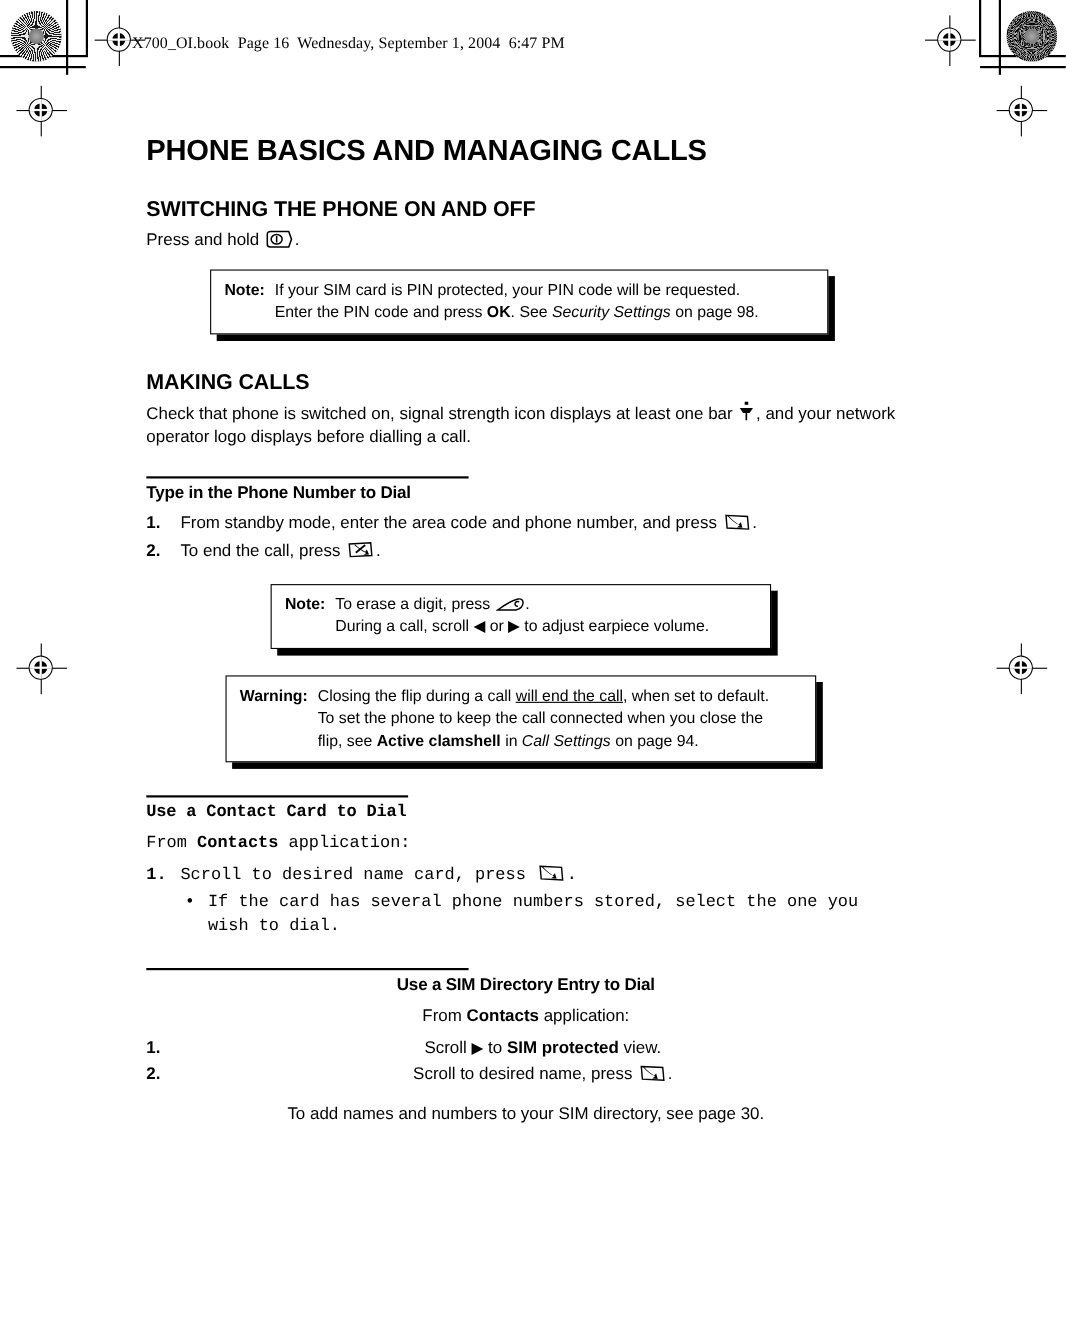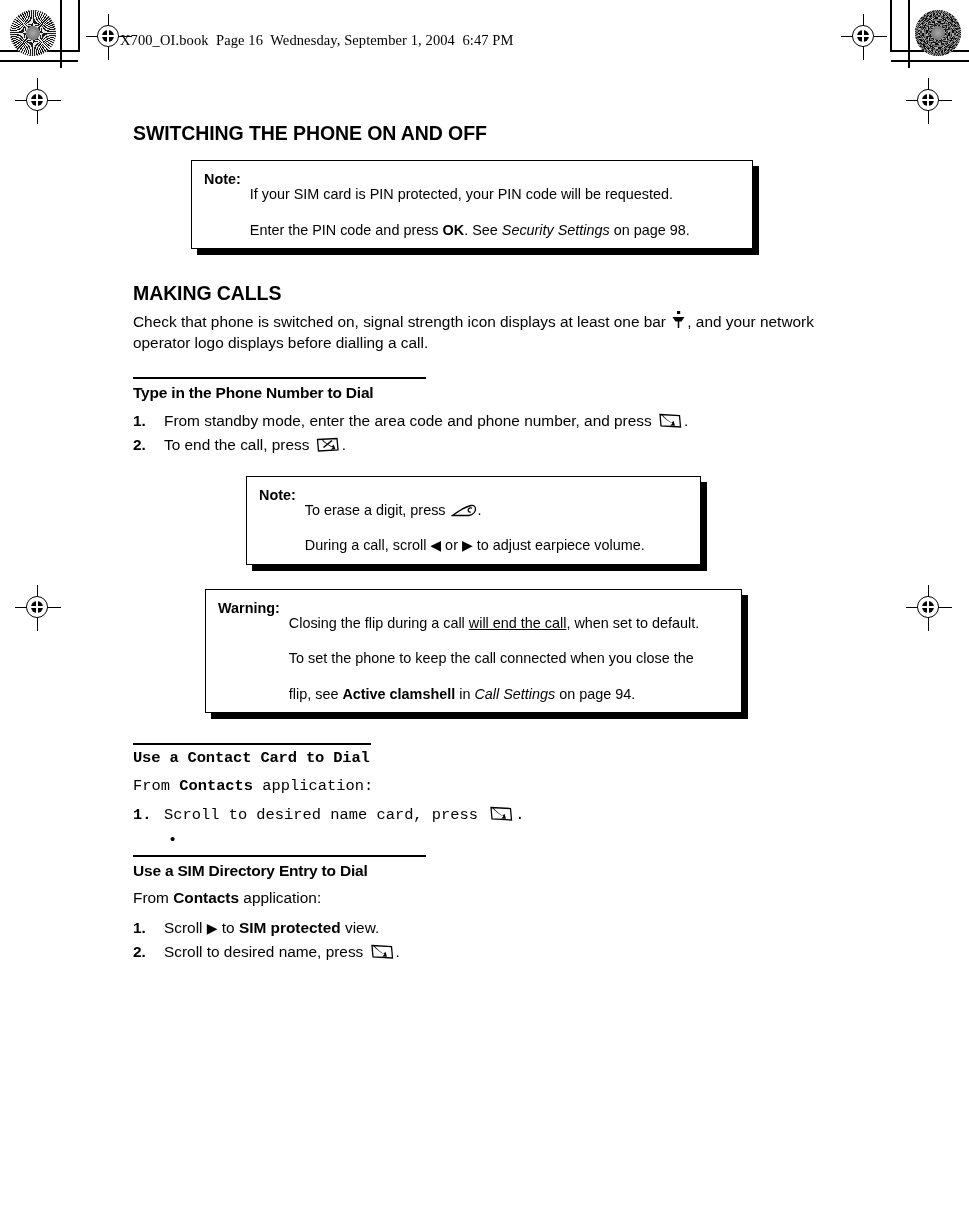--- a/index.html
+++ b/index.html
@@ -224,21 +224,21 @@
   }
   .callout td.lbl {
     vertical-align: top;
     font-weight: bold;
     white-space: nowrap;
     padding-right: 8px;
   }
   .callout td.txt {
     vertical-align: top;
   }
-  .callout .line { display: block; margin-top: 15px; }
+  .callout .line { display: block; }
 
   
   .keyicon {
     display: inline-block;
     vertical-align: -3px;
     margin: 0 1px;
   }
   .keyicon svg { display: block; }
 
   .tri { font-size: 14px; vertical-align: 0px; letter-spacing: 0; }
@@ -351,22 +351,28 @@
     <div class="vline"></div>
       <div class="hline"></div>
       <div class="ring"></div>
       <div class="dot"></div>
   </div>
 
   <div class="header-slug">X700_OI.book  Page 16  Wednesday, September 1, 2004  6:47 PM</div>
 
   <div id="content">
 
+    <h1 class="doc-title">PHONE BASICS AND MANAGING CALLS</h1>
 
     <h2 class="sec-title">SWITCHING THE PHONE ON AND OFF</h2>
+    <p class="body"><span>Press and hold </span><span class="keyicon"><svg width="26" height="17" viewBox="0 0 26 17">
+            <path d="M2 4 Q2 1.5 5 1.5 L21.5 1.5 L24 8.5 L21.5 15.5 L5 15.5 Q2 15.5 2 13 Z" fill="none" stroke="#000" stroke-width="1.4"></path>
+            <ellipse cx="10.5" cy="8.5" rx="5" ry="4.3" fill="none" stroke="#000" stroke-width="1.4"></ellipse>
+            <line x1="10.5" y1="5.6" x2="10.5" y2="11.4" stroke="#000" stroke-width="1.4"></line>
+          </svg></span><span>.</span></p>
 
     <div class="callout-wrap" style="margin-left:58px;width:562px;margin-top:16px;">
       <div class="callout-shadow"></div>
       <div class="callout">
         <table>
           <tbody>
               <tr>
             <td class="lbl">Note:</td>
             <td class="txt">
               <span class="line">If your SIM card is PIN protected, your PIN code will be requested.</span>
@@ -443,34 +449,35 @@
       <div class="rule w-short"></div>
       <h3 class="sub-title">Use a Contact Card to Dial</h3>
       <p class="body" style="margin-bottom:8px;"><span>From </span><span class="bold">Contacts</span><span> application:</span></p>
       <ol class="steps">
         <li><span class="num">1.</span><span>Scroll to desired name card, press </span><span class="keyicon"><svg width="26" height="17" viewBox="0 0 26 17">
                 <path d="M3 2.5 L22.5 3.5 L23.5 15 L4 14 Z" fill="none" stroke="#000" stroke-width="1.3"></path>
                 <path d="M4.5 3 C7.5 6.5 11 9.5 15.5 11.5 L13 13.5 L18 13.8 L16.5 8.8 L14.6 10.8 C11 8.6 7.8 5.8 5.5 2.8 Z" fill="#000"></path>
               </svg></span><span>.</span></li>
       </ol>
       <ul class="subbul">
-        <li><span class="bul">•</span></li>
+        <li><span class="bul">•</span><span>If the card has several phone numbers stored, select the one you wish to dial.</span></li>
       </ul>
     </div>
 
-    <div class="rule-block" style="margin-top:28px;">
+    <div class="rule-block" style="margin-top:28px;text-align:center;">
       <div class="rule w-mid"></div>
       <h3 class="sub-title">Use a SIM Directory Entry to Dial</h3>
       <p class="body" style="margin-bottom:8px;"><span>From </span><span class="bold">Contacts</span><span> application:</span></p>
       <ol class="steps">
         <li><span class="num">1.</span><span>Scroll </span><span class="tri">▶</span><span> to </span><span class="bold">SIM protected</span><span> view.</span></li>
         <li><span class="num">2.</span><span>Scroll to desired name, press </span><span class="keyicon"><svg width="26" height="17" viewBox="0 0 26 17">
                 <path d="M3 2.5 L22.5 3.5 L23.5 15 L4 14 Z" fill="none" stroke="#000" stroke-width="1.3"></path>
                 <path d="M4.5 3 C7.5 6.5 11 9.5 15.5 11.5 L13 13.5 L18 13.8 L16.5 8.8 L14.6 10.8 C11 8.6 7.8 5.8 5.5 2.8 Z" fill="#000"></path>
               </svg></span><span>.</span></li>
       </ol>
+      <p class="body gap-top">To add names and numbers to your SIM directory, see page 30.</p>
     </div>
 
   </div>
 
   <div class="page-num">16</div>
 
 </div>
 
 </body></html>

